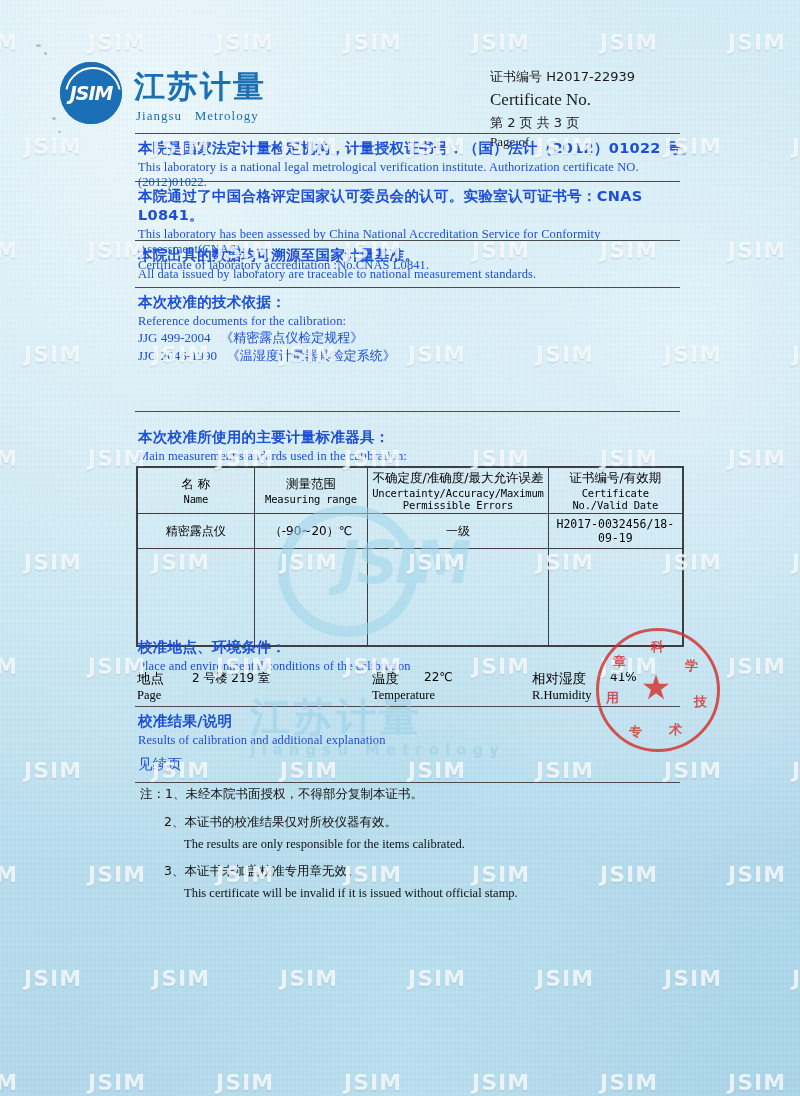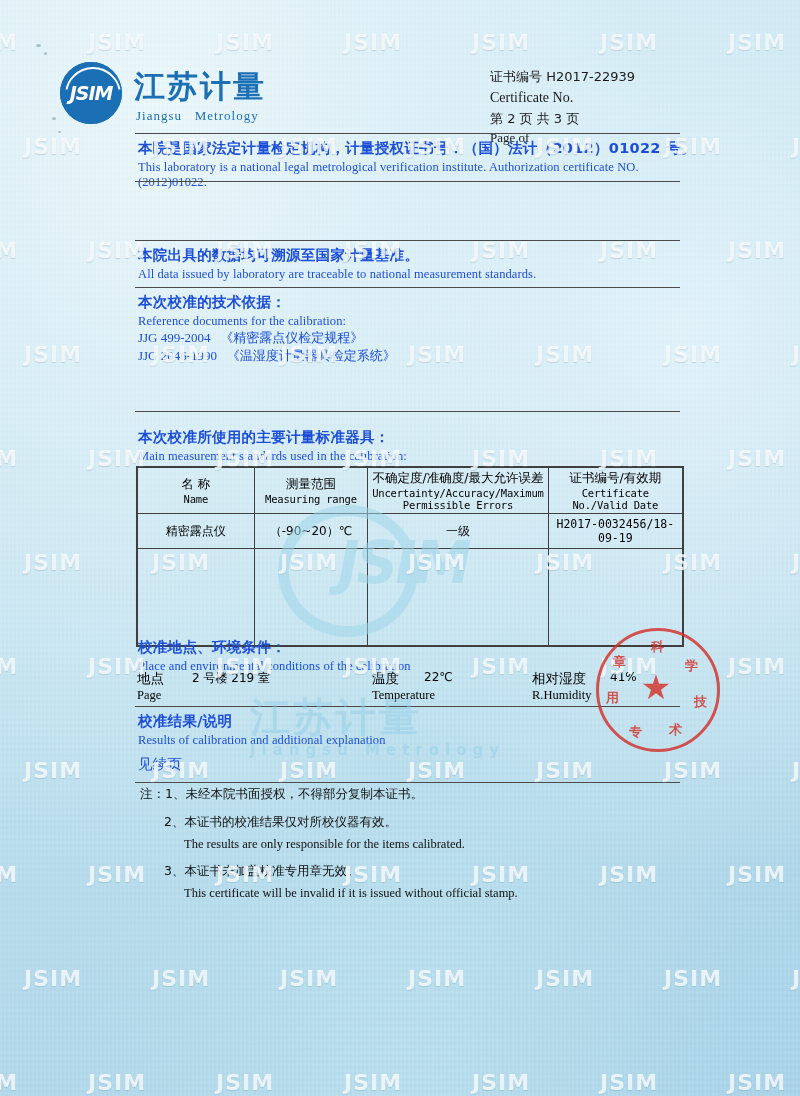--- a/index.html
+++ b/index.html
@@ -61,21 +61,21 @@
     font-size:31px;font-weight:bold;color:#1b6fb5;letter-spacing:2px;
   }
   .logo-en{
     position:absolute;left:76px;top:46px;
     font-family:"Liberation Serif", serif;
     font-size:13px;color:#1b6fb5;letter-spacing:1px;
   }
 
   .cert-block{position:absolute;left:490px;top:68px;width:280px;font-size:13.5px;color:#1a1a1a;line-height:1.45;}
   .cert-block .cn{font-family:"DejaVu Sans",sans-serif;font-size:13px;}
-  .cert-block .en{font-family:"Liberation Serif",serif;font-size:14px;}
+  .cert-block .en{font-family:"Liberation Serif",serif;font-size:17px;}
   .cert-block .row2{margin-top:1px;}
   .pg{margin-top:2px;font-family:"DejaVu Sans",sans-serif;font-size:13px;}
   .pg-en{font-family:"Liberation Serif",serif;font-size:13px;}
 
   
   .rule{position:absolute;left:135px;width:545px;border-top:1px solid #4b4b4b;}
 
   
   .blk{position:absolute;left:138px;width:560px;color:#1d4ed8;}
   .cn-line{font-family:"DejaVu Sans",sans-serif;font-size:14.5px;font-weight:bold;letter-spacing:.3px;}
@@ -183,20 +183,25 @@
     <div class="pg-en">Page    of</div>
   </div>
 
   <div class="rule" style="top:133px;"></div>
   <div class="blk" style="top:139px;">
     <div class="cn-line">本院是国家法定计量检定机构，计量授权证书号：（国）法计（2012）01022 号。</div>
     <div class="en-line">This laboratory is a national legal metrological verification institute. Authorization certificate NO.(2012)01022.</div>
   </div>
 
   <div class="rule" style="top:181px;"></div>
+  <div class="blk" style="top:187px;">
+    <div class="cn-line">本院通过了中国合格评定国家认可委员会的认可。实验室认可证书号：CNAS L0841。</div>
+    <div class="en-line">This laboratory has been assessed by China National Accreditation Service for Conformity Assessment(CNAS).</div>
+    <div class="en-line" style="margin-top:1px;">Certificate of laboratory accreditation :No.CNAS L0841.</div>
+  </div>
 
   <div class="rule" style="top:240px;"></div>
   <div class="blk" style="top:246px;">
     <div class="cn-line">本院出具的数据均可溯源至国家计量基准。</div>
     <div class="en-line">All data issued by laboratory are traceable to national measurement standards.</div>
   </div>
 
   <div class="rule" style="top:287px;"></div>
   <div class="blk" style="top:293px;">
     <div class="cn-line">本次校准的技术依据：</div>

